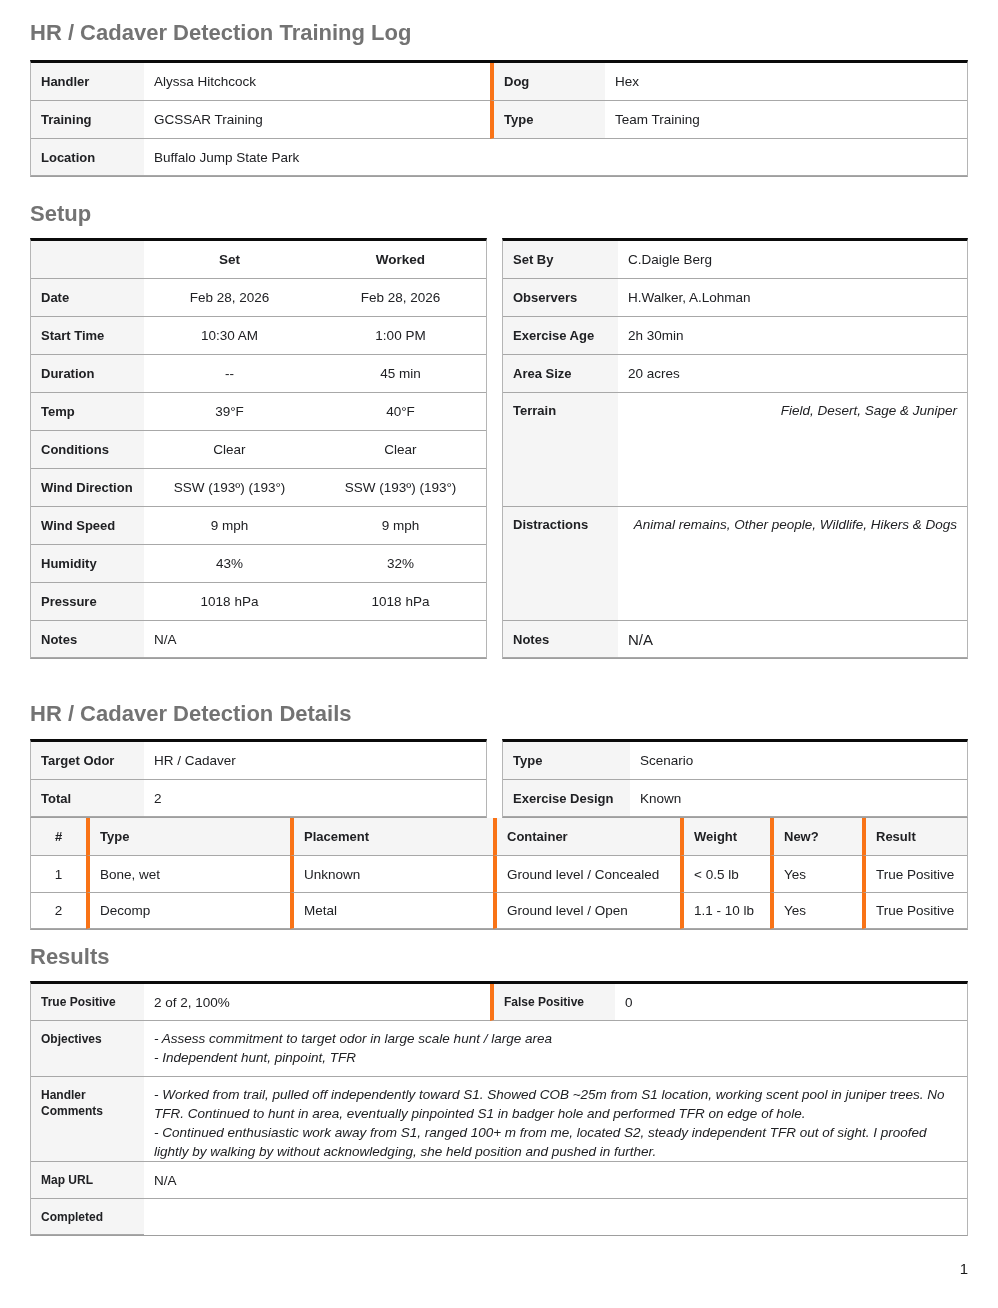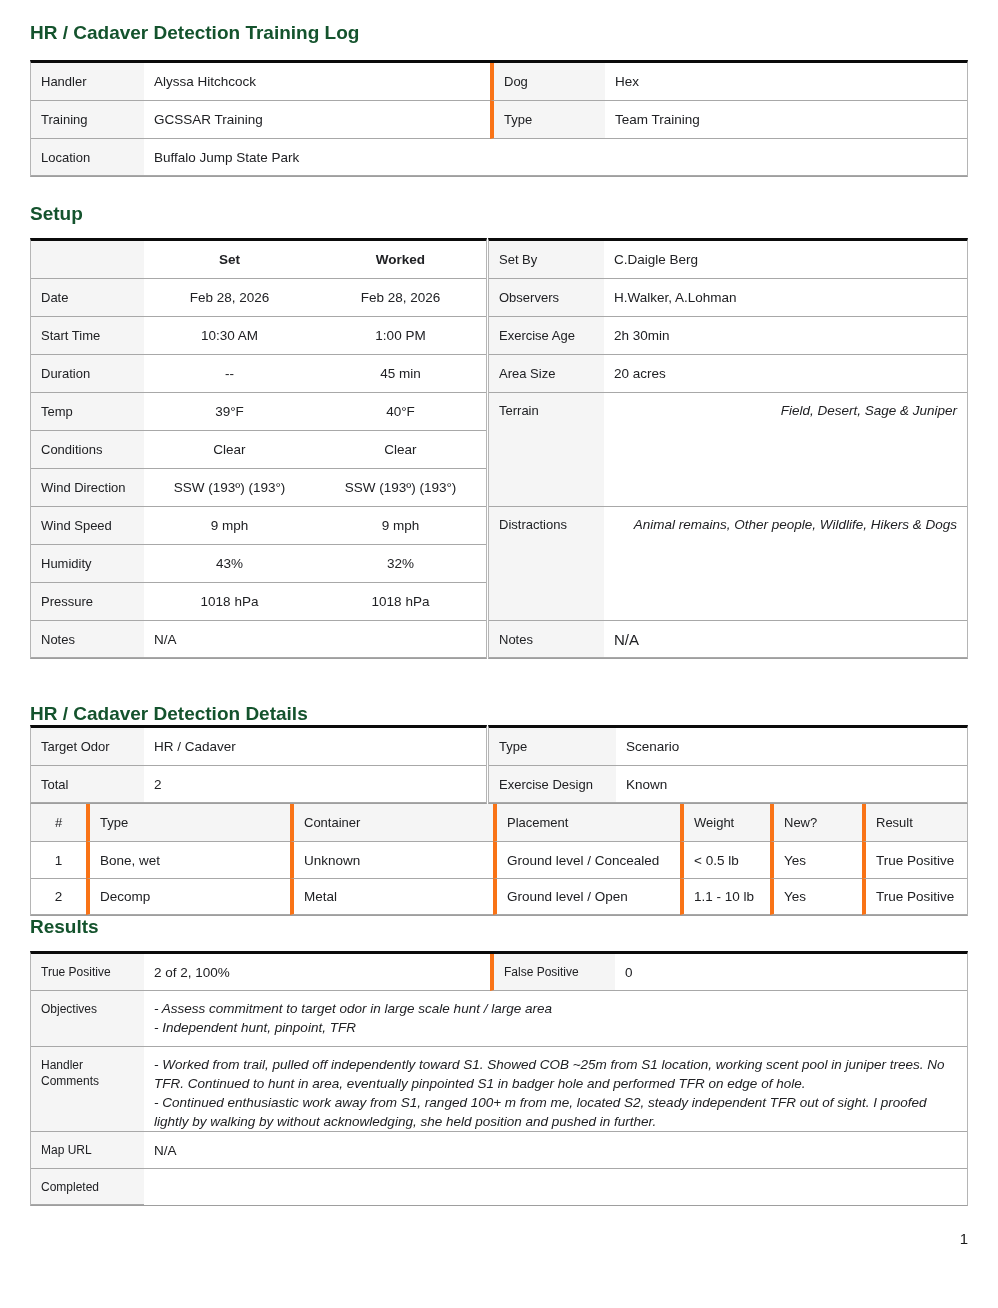--- a/index.html
+++ b/index.html
@@ -2,44 +2,44 @@
 <html><head>
 <meta charset="utf-8">
 <style>
   html,body { margin:0; padding:0; background:#ffffff; }
   .page {
     width: 998px; height: 1308px; box-sizing: border-box;
     padding: 22px 30px 0 30px; background:#fff; position: relative;
     font-family: "Liberation Sans", sans-serif; color:#202124;
   }
   .section-title {
-    font-size: 19px; font-weight: bold; color:#14532d; margin:0; line-height:22px;
+    font-size: 22px; font-weight: bold; color:#737373; margin:0; line-height:22px;
   }
   .tbl {
     display: grid;
     border-top: 3px solid #0b0b0b;
     border-left: 1px solid #b5b5b5;
     border-right: 1px solid #b5b5b5;
     border-bottom: 1px solid #9e9e9e;
     background:#fff;
   }
   .cell {
     box-sizing: border-box; border-bottom: 1px solid #a8a8a8;
     display:flex; align-items:center; padding: 0 10px;
     font-size: 13.5px; background:#fff; overflow:hidden;
   }
-  .cell.lbl { background:#f5f5f5; font-weight:normal; font-size:13px; }
+  .cell.lbl { background:#f5f5f5; font-weight:bold; font-size:13px; }
   .cell.vline { border-left: 4px solid #f97316; }
   .cell.center { justify-content:center; text-align:center; }
   .cell.bold { font-weight:bold; }
   .cell.top { align-items:flex-start; padding-top:10px; line-height:16px; }
   .cell.block { display:block; padding-top:8px; line-height:19px;font-style:italic; }
   .cell.big { font-size:15px; }
   .span-rest { grid-column: 2 / -1; }
-  .two-col { display:flex; gap:1px; }
+  .two-col { display:flex; gap:15px; }
   .results .cell.lbl { font-size:12px; }
   .comments { line-height: 18.5px; }
   .pagenum { text-align:right; font-size:15px; color:#1a1a1a; margin-top:24px; }
   .mt-table { margin-top:13px; }
 </style>
 </head>
 <body>
 
 <div class="page">
 
@@ -128,40 +128,40 @@
       <div class="cell lbl top">Distractions</div>
       <div class="cell block">Animal remains, Other people, Wildlife, Hikers &amp; Dogs</div>
 
       <div class="cell lbl">Notes</div>
       <div class="cell big">N/A</div>
     </div>
   </div>
 
   <div class="section-title" style="margin-top:44px;">HR / Cadaver Detection Details</div>
 
-  <div class="two-col" style="margin-top:0;align-items:flex-end;">
+  <div class="two-col" style="margin-top:14px;align-items:flex-end;">
     <div class="tbl" style="width:455px; grid-template-columns:113px 1fr; grid-template-rows:38px 37px;">
       <div class="cell lbl">Target Odor</div>
       <div class="cell">HR / Cadaver</div>
       <div class="cell lbl">Total</div>
       <div class="cell">2</div>
     </div>
     <div class="tbl" style="flex:1; grid-template-columns:127px 1fr; grid-template-rows:38px 37px;">
       <div class="cell lbl">Type</div>
       <div class="cell">Scenario</div>
       <div class="cell lbl">Exercise Design</div>
       <div class="cell">Known</div>
     </div>
   </div>
 
   <div class="tbl" style="border-top:none; grid-template-columns:55px 204px 203px 187px 90px 92px 1fr; grid-template-rows:38px 37px 36px;">
     <div class="cell lbl center">#</div>
     <div class="cell lbl vline">Type</div>
+    <div class="cell lbl vline">Placement</div>
     <div class="cell lbl vline">Container</div>
-    <div class="cell lbl vline">Placement</div>
     <div class="cell lbl vline">Weight</div>
     <div class="cell lbl vline">New?</div>
     <div class="cell lbl vline">Result</div>
 
     <div class="cell center">1</div>
     <div class="cell vline">Bone, wet</div>
     <div class="cell vline">Unknown</div>
     <div class="cell vline">Ground level / Concealed</div>
     <div class="cell vline">&lt; 0.5 lb</div>
     <div class="cell vline">Yes</div>
@@ -169,21 +169,21 @@
 
     <div class="cell center">2</div>
     <div class="cell vline">Decomp</div>
     <div class="cell vline">Metal</div>
     <div class="cell vline">Ground level / Open</div>
     <div class="cell vline">1.1 - 10 lb</div>
     <div class="cell vline">Yes</div>
     <div class="cell vline">True Positive</div>
   </div>
 
-  <div class="section-title" style="margin-top:0;">Results</div>
+  <div class="section-title" style="margin-top:16px;">Results</div>
 
   <div class="tbl results mt-table" style="grid-template-columns:113px 346px 125px 1fr; grid-template-rows:37px 56px 85px 37px 36px;">
     <div class="cell lbl">True Positive</div>
     <div class="cell">2 of 2, 100%</div>
     <div class="cell lbl vline">False Positive</div>
     <div class="cell">0</div>
 
     <div class="cell lbl top">Objectives</div>
     <div class="cell block span-rest">
       <div>- Assess commitment to target odor in large scale hunt / large area</div>

